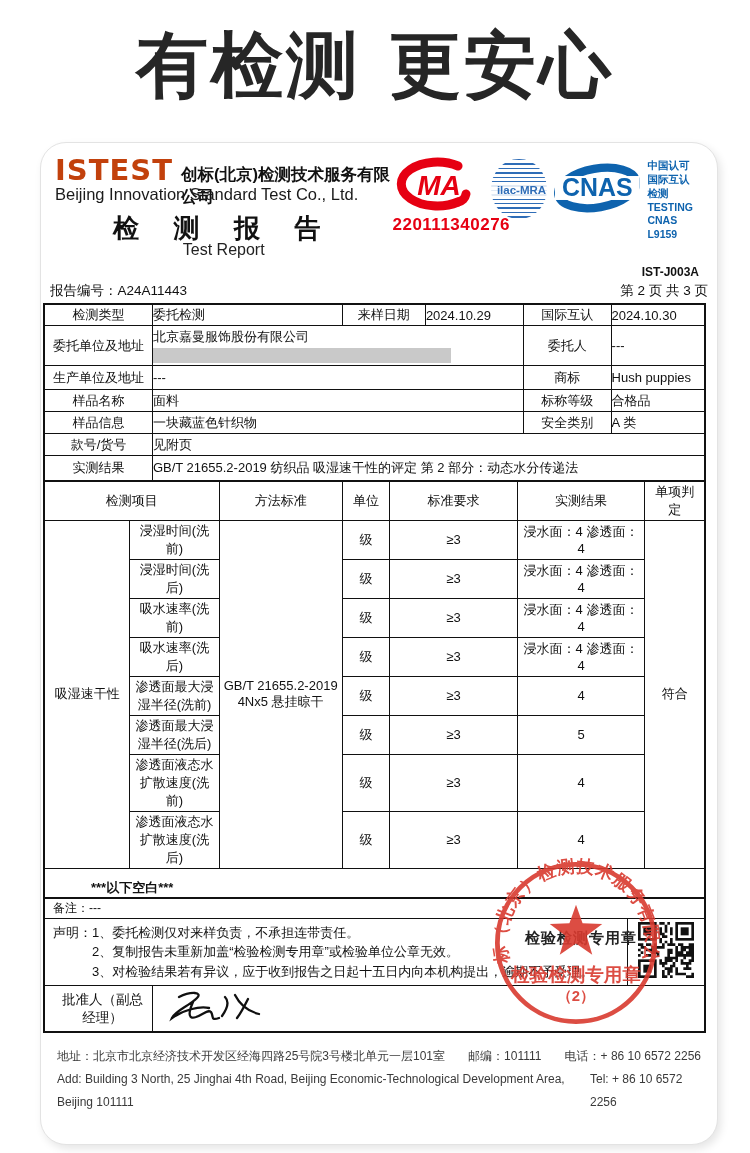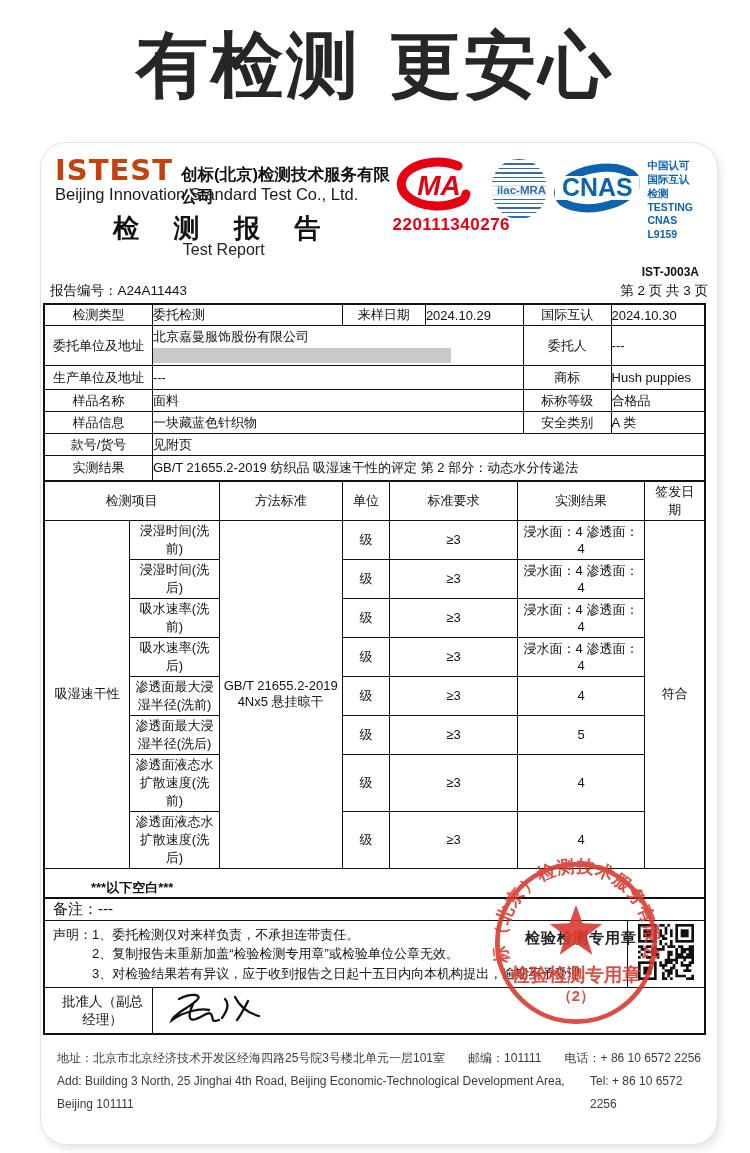--- a/index.html
+++ b/index.html
@@ -63,21 +63,21 @@
   .info-table tr.r3 td { height:24px; }
   .info-table tr.rs td { height:22px; }
   .info-table tr.r7 td { height:25px; }
   .redact-bar { width:298px; height:15px; background:#c9c9c9; margin-top:2px; }
   .results-table { margin-top:-2px; }
   .results-table td { height:24px; }
   .results-table .hd td { height:28px; text-align:center; font-weight:normal; }
   .results-table tr.tall td { height:34px; }
   .blank-cell { height:200px; vertical-align:top; text-align:left; padding:10px 0 0 46px; font-weight:600; font-size:13px; }
   .bottom-table { margin-top:-2px; }
-  .remark-cell { height:18px; font-size:15px; padding-left:8px; }
+  .remark-cell { height:18px; font-size:12px; padding-left:8px; }
   .stmt-cell { padding:4px 2px 4px 8px; vertical-align:top; }
   .stmt { display:flex; font-size:13px; line-height:1.5; }
   .stmt-label { white-space:nowrap; }
   .stmt-lines div { white-space:nowrap; }
   .qr-cell { text-align:center; vertical-align:middle; padding:2px; }
   .approver-row td { height:42px; }
   .approver-label { font-size:13.5px; text-align:center;padding-left:12px; }
   .sig-cell { vertical-align:middle; padding-left:10px; }
   
   .footer { margin:12px 16px 0 16px; font-size:12px; color:#3a3a3a; }
@@ -207,21 +207,21 @@
         <col style="width:19.3%">
         <col style="width:9.1%">
     </colgroup>
     <tbody>
         <tr class="hd">
       <td colspan="2">检测项目</td>
       <td>方法标准</td>
       <td>单位</td>
       <td>标准要求</td>
       <td>实测结果</td>
-      <td>签发日期</td>
+      <td>单项判定</td>
     </tr>
     <tr>
       <td class="ctr" rowspan="8">吸湿速干性</td>
       <td class="ctr">浸湿时间(洗前)</td>
       <td class="ctr" rowspan="8">
         <div>GB/T 21655.2-2019</div>
         <div>4Nx5 悬挂晾干</div>
       </td>
       <td class="ctr">级</td>
       <td class="ctr">≥3</td>

